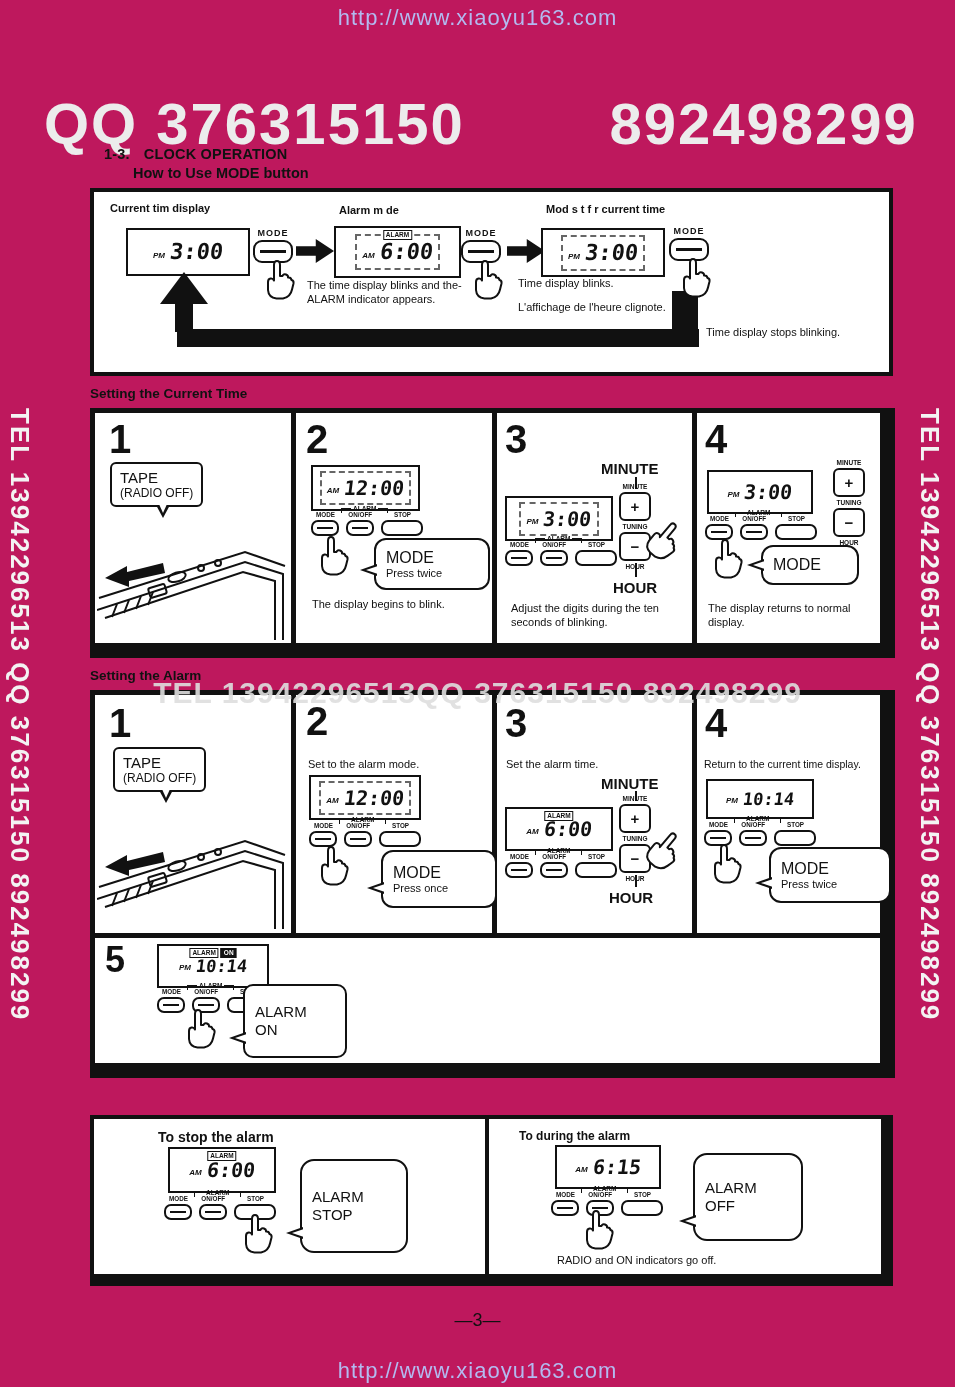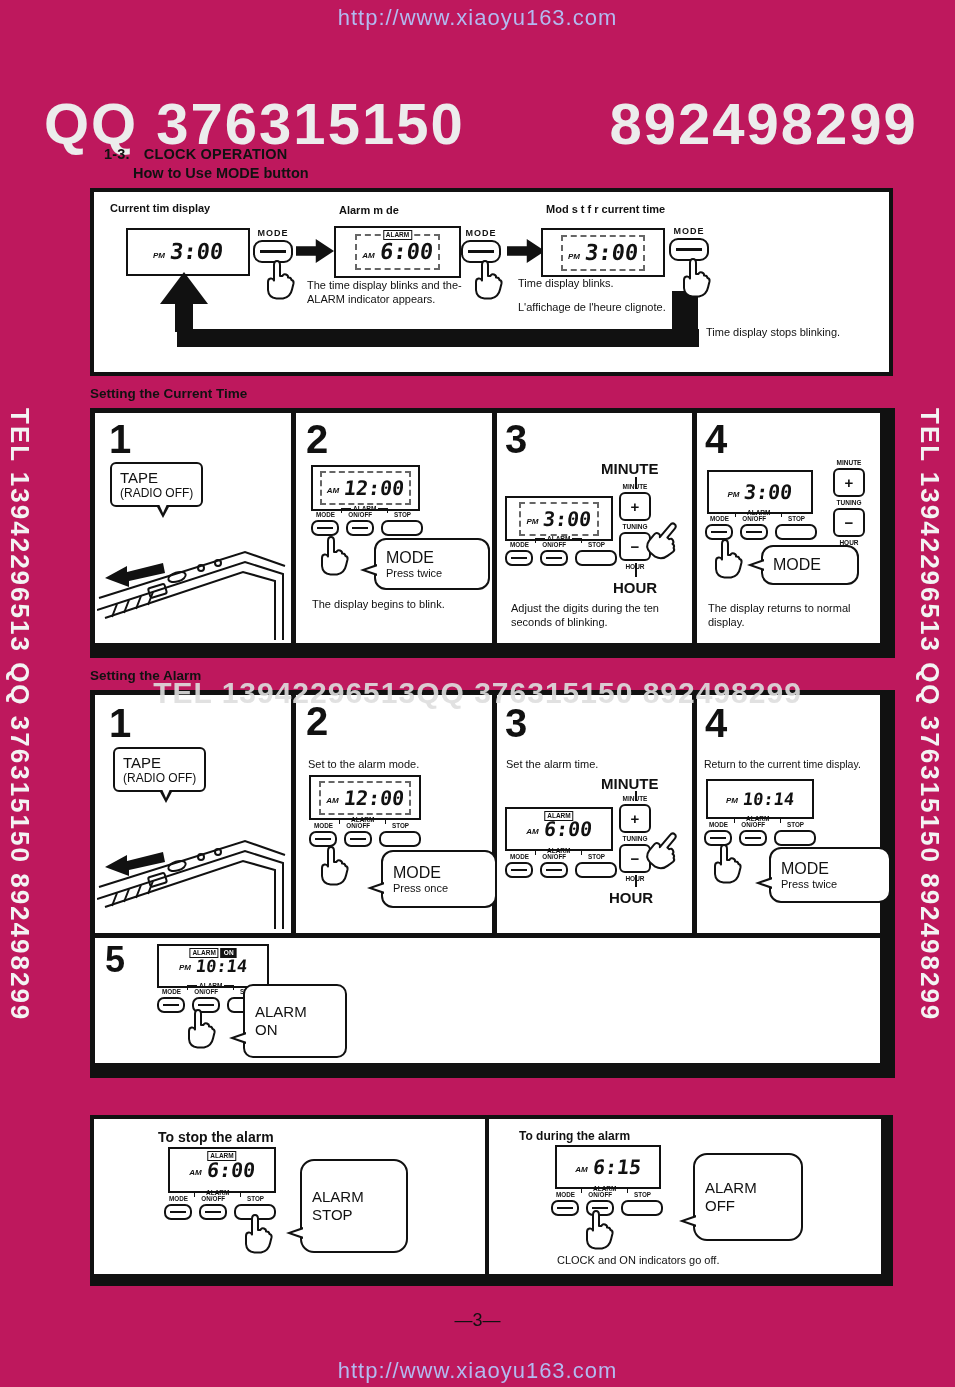--- a/index.html
+++ b/index.html
@@ -536,19 +536,19 @@
           </div>
         <span class="albr">ALARM</span>
       </div>
       <svg class="hand" style="left:92px;top:90px;" viewBox="0 0 34 42">
           <path d="M12 6 Q12 2 15 2 Q18 2 18 6 L18 17 L20.5 17 Q21.5 14.5 24 15.5 Q26.5 16.5 26 18.5 Q29 18 29.5 21 Q32 21.5 31.5 24.5 L30 30.5 Q28.5 38 21 39.5 L14.5 39.5 Q6.5 38.5 6 31 L6 23 Q6 20 8.6 19.6 Q11 19.3 12 21.5 Z" fill="#fff" stroke="#111" stroke-width="2" stroke-linejoin="round"></path>
         </svg>
       <div class="bubble" style="left:204px;top:34px;width:86px;height:80px;border-radius:14px;align-items:flex-start;">
         <span class="bt1" style="font-size:15px;">ALARM</span>
         <span class="bt1" style="font-size:15px;">OFF</span>
       </div>
-      <span class="cap" style="left:68px;top:134px;width:280px;">CLOCK and ON indicators go off.</span>
+      <span class="cap" style="left:68px;top:134px;width:280px;">RADIO and ON indicators go off.</span>
     </div>
   </div>
 
   <div class="pageno">—3—</div>
   <div class="wm wm-url" style="top:1358px;">http://www.xiaoyu163.com</div>
 </div>
 
 </body></html>

